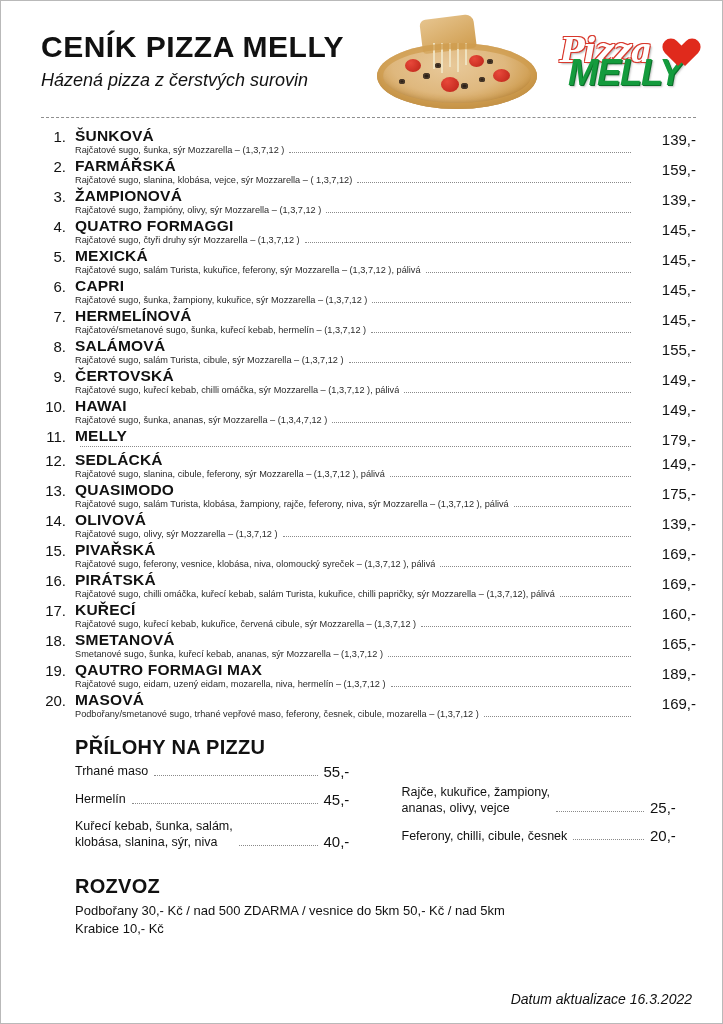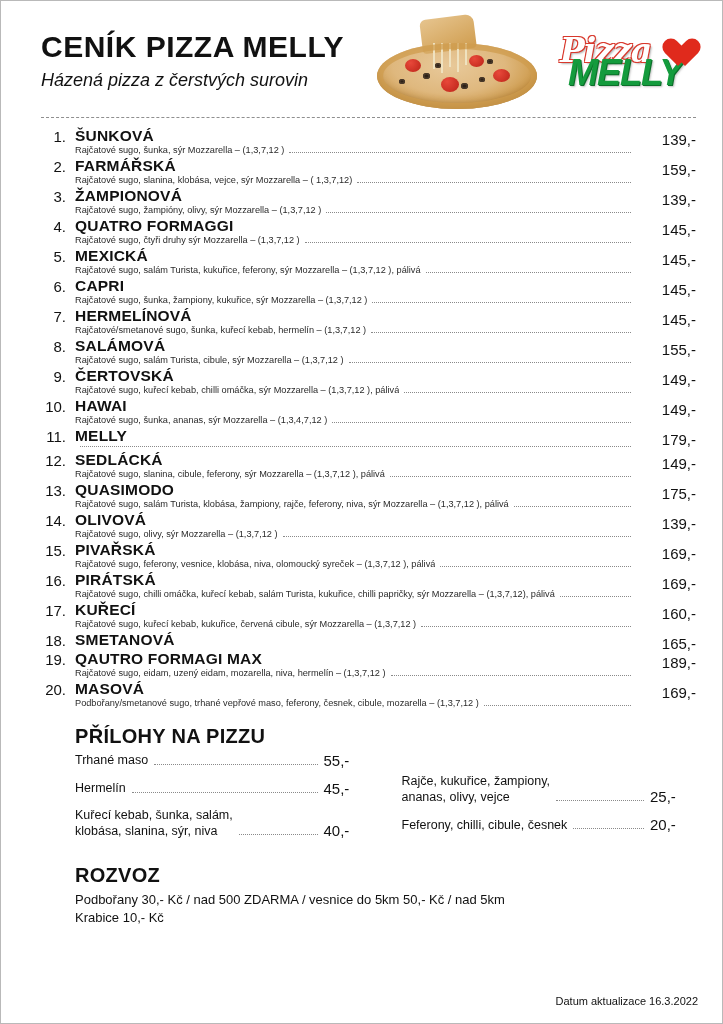--- a/index.html
+++ b/index.html
@@ -246,23 +246,24 @@
     margin: 14px 26px 0 74px;
   }
   .delivery-line {
     font-size: 13px;
     line-height: 1.35;
   }
 
   
   .footer {
     position: absolute;
-    right: 24px;
+    right: 30px;
     bottom: 16px;
-    font-size: 11px;
+    font-size: 14px;
+    font-style: italic;
   }
 </style>
 </head>
 <body>
 
 <div class="page">
 
   <div class="header">
     <div class="header-text">
       <div class="main-title">CENÍK PIZZA MELLY</div>
@@ -483,20 +484,24 @@
             <span class="item-desc">Rajčatové sugo, kuřecí kebab, kukuřice, červená cibule, sýr Mozzarella – (1,3,7,12 )</span>
             <span class="leader"></span>
           </div>
         </div>
         <div class="item-price">160,-</div>
       </div>
       <div class="pizza-item">
         <div class="item-num">18.</div>
         <div class="item-body">
           <div class="item-name">SMETANOVÁ</div>
+          <div class="item-desc-row">
+            <span class="item-desc">Smetanové sugo, šunka, kuřecí kebab, ananas, sýr Mozzarella – (1,3,7,12 )</span>
+            <span class="leader"></span>
+          </div>
         </div>
         <div class="item-price">165,-</div>
       </div>
       <div class="pizza-item">
         <div class="item-num">19.</div>
         <div class="item-body">
           <div class="item-name">QAUTRO FORMAGI MAX</div>
           <div class="item-desc-row">
             <span class="item-desc">Rajčatové sugo, eidam, uzený eidam, mozarella, niva, hermelín – (1,3,7,12 )</span>
             <span class="leader"></span>

